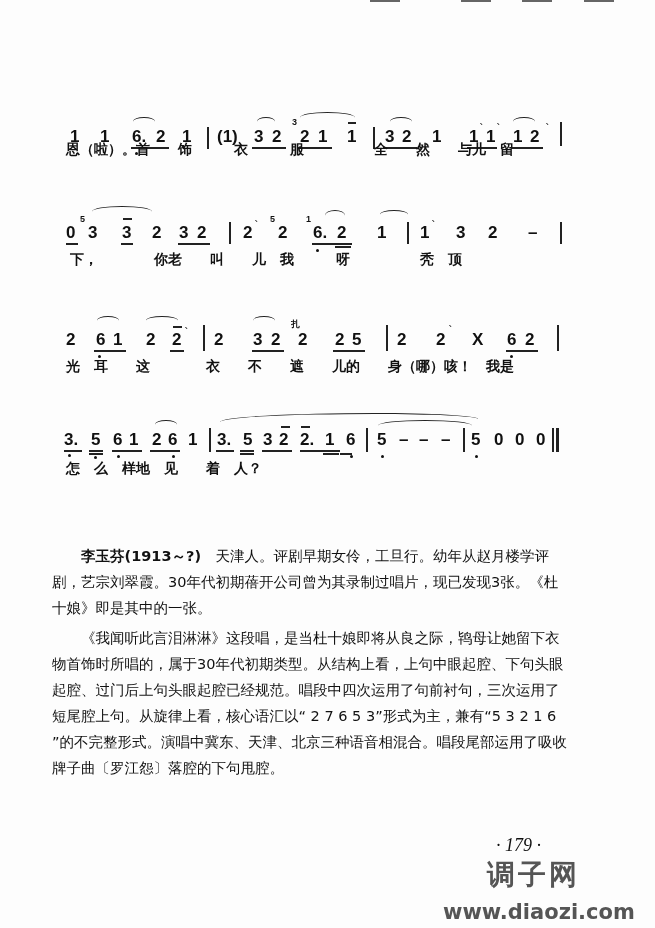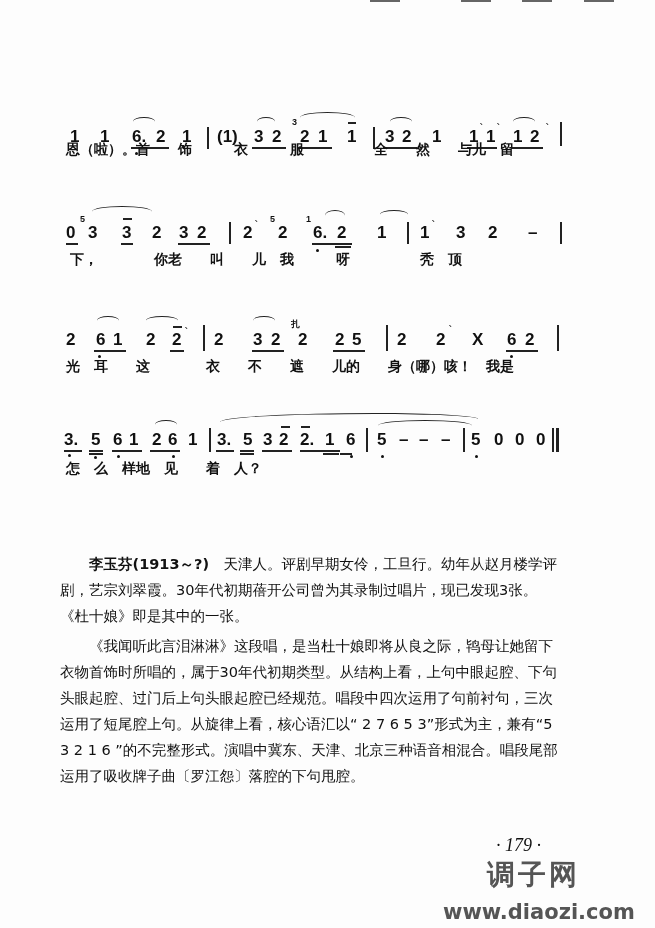--- a/index.html
+++ b/index.html
@@ -13,21 +13,21 @@
   .note { position: absolute; font-family: "Liberation Sans", sans-serif; font-weight: bold; font-size: 17px; line-height: 20px; white-space: nowrap; }
   .lyr { position: absolute; font-size: 14px; line-height: 18px; white-space: nowrap; font-weight: bold; }
   .bar { position: absolute; width: 1.5px; background: #222; }
   .bar.thick { width: 3px; }
   .ul { position: absolute; height: 1.5px; background: #222; }
   .dot { position: absolute; width: 3px; height: 3px; border-radius: 50%; background: #111; }
   .slur { position: absolute; border-top: 1.4px solid #222; border-radius: 50% 50% 0 0; }
   .grace { position: absolute; font-size: 9px; font-weight: bold; font-family: "Liberation Sans", sans-serif; }
   .tick { position: absolute; font-size: 11px; }
   .para { position: absolute; left: 80px; width: 490px; font-family: "DejaVu Sans", sans-serif; font-size: 14.5px; line-height: 26px; }
-  .para p { margin: 8px; text-indent: 2em; }
+  .para p { margin: 0; text-indent: 2em; }
   .para.p1 { top: 543px; left: 52px; width: 520px; }
   .para.p2 { top: 625px; left: 52px; width: 520px; }
   .bold { font-weight: bold; }
   .pageno { position: absolute; left: 496px; top: 835px; font-family: "Liberation Serif", serif; font-style: italic; font-size: 18px; }
   .wm { position: absolute; left: 487px; top: 856px; font-size: 28px; font-weight: bold; color: #555; letter-spacing: 3px; }
   .wmurl { position: absolute; left: 443px; top: 900px; font-size: 21px; font-weight: bold; color: #555; font-family: "DejaVu Sans", sans-serif; }
 </style>
 </head>
 <body>
 

